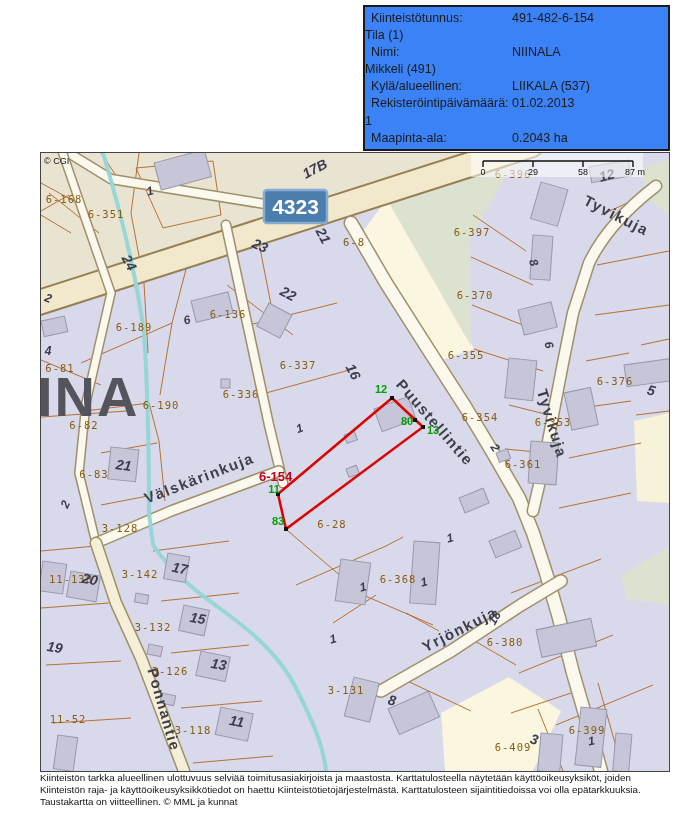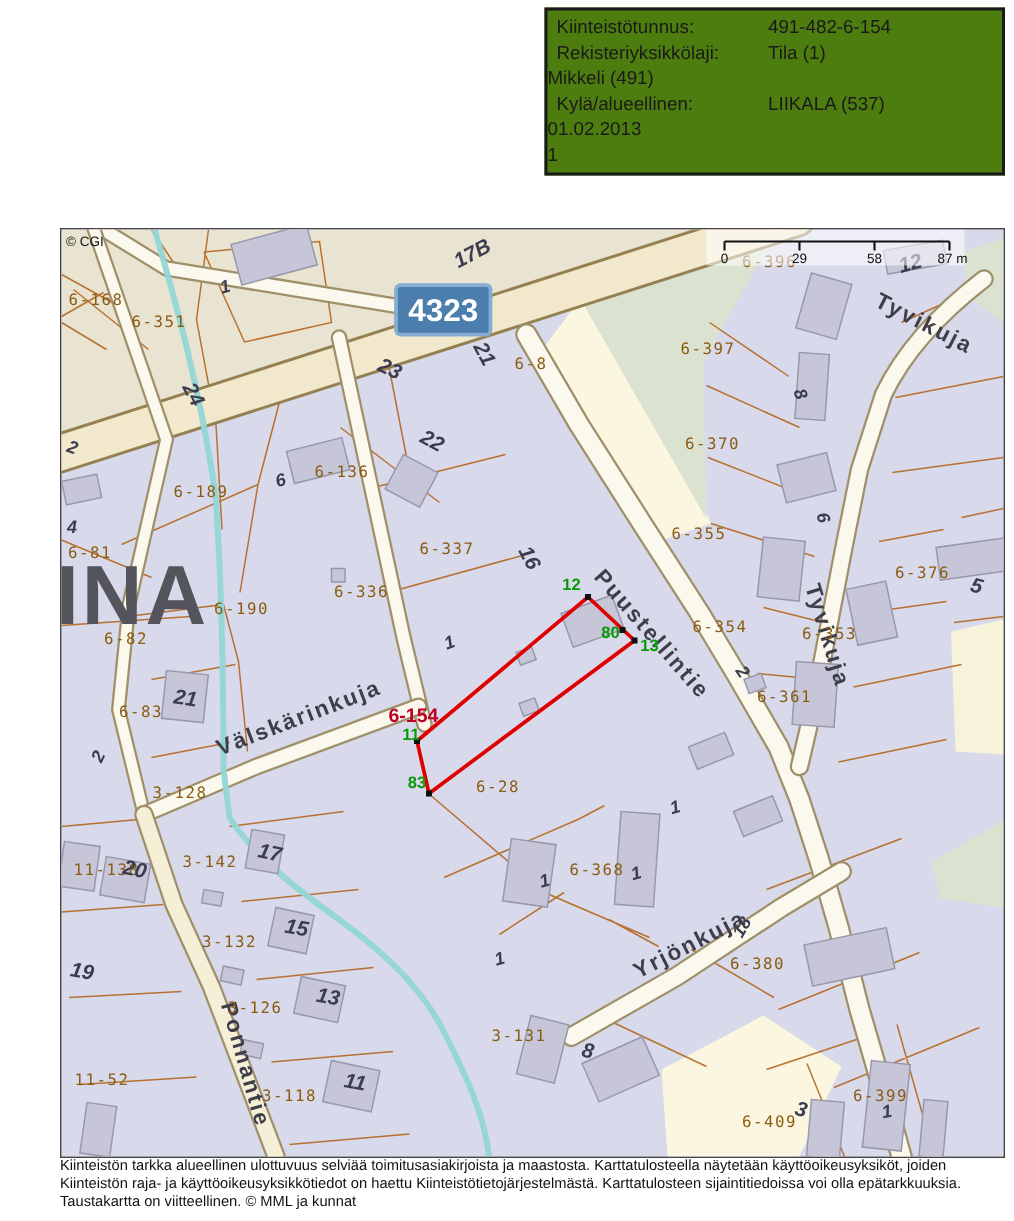--- a/index.html
+++ b/index.html
@@ -1,17 +1,17 @@
 <!DOCTYPE html>
 <html><head>
 <meta charset="utf-8">
 <style>
   html,body{margin:0;padding:0}
   body{width:676px;height:814px;background:#fff;font-family:"Liberation Sans",sans-serif;position:relative;overflow:hidden}
-  .info-table{position:absolute;left:363px;top:5px;width:303px;border:2px solid #1a1a1a;background:#4d7c0f;padding:3px 0 2px 0}
+  .info-table{position:absolute;left:363px;top:5px;width:303px;border:2px solid #1a1a1a;background:#3b82f6;padding:3px 0 2px 0}
   .itrow{display:flex;font-size:12.5px;line-height:17.1px;color:#1a1a1a}
   .itrow .lbl{width:141px;padding-left:6px;white-space:nowrap}
   .itrow .val{white-space:nowrap}
   .map-wrap{position:absolute;left:40px;top:152px;width:628px;height:618px;border:1px solid #444;background:#d8d9ea}
   svg{display:block}
   .plab{font:10.5px "DejaVu Sans Mono",monospace;fill:#8a5c12;letter-spacing:1px}
   .hnum{font:italic 700 14px "Liberation Sans",sans-serif;fill:#3c3c50}
   .hsm{font:italic 700 12px "Liberation Sans",sans-serif;fill:#3c3c50}
   .green{font:700 11px "Liberation Sans",sans-serif;fill:#0a9b0a}
   .street{font:700 15px "Liberation Sans",sans-serif;fill:#3e3e49;letter-spacing:1.5px}
@@ -24,35 +24,43 @@
 </style>
 </head>
 <body>
 
 <div class="info-table">
   <div class="itrow">
       <span class="lbl">Kiinteistötunnus:</span>
       <span class="val">491-482-6-154</span>
     </div>
   <div class="itrow">
-      <span class="lbl">Rekisteriyksikkölaji:</span>
       <span class="val">Tila (1)</span>
+    </div>
+  <div class="itrow">
+      <span class="lbl">Nimi:</span>
+      <span class="val">NIINALA</span>
     </div>
   <div class="itrow">
       <span class="val">Mikkeli (491)</span>
     </div>
   <div class="itrow">
       <span class="lbl">Kylä/alueellinen:</span>
       <span class="val">LIIKALA (537)</span>
     </div>
   <div class="itrow">
+      <span class="lbl">Rekisteröintipäivämäärä:</span>
       <span class="val">01.02.2013</span>
     </div>
   <div class="itrow">
       <span class="val">1</span>
+    </div>
+  <div class="itrow">
+      <span class="lbl">Maapinta-ala:</span>
+      <span class="val">0.2043 ha</span>
     </div>
 </div>
 
 <div class="map-wrap">
 <svg width="628" height="618" viewBox="0 0 628 618" xmlns="http://www.w3.org/2000/svg">
 
   <rect x="0" y="0" width="628" height="618" fill="#d8d9ea"></rect>
 
   <polygon points="0,0 490,0 0,150" fill="#e9e4d2"></polygon>
   <polygon points="322,78 358,30 433,196 398,208" fill="#fbf6df"></polygon>

